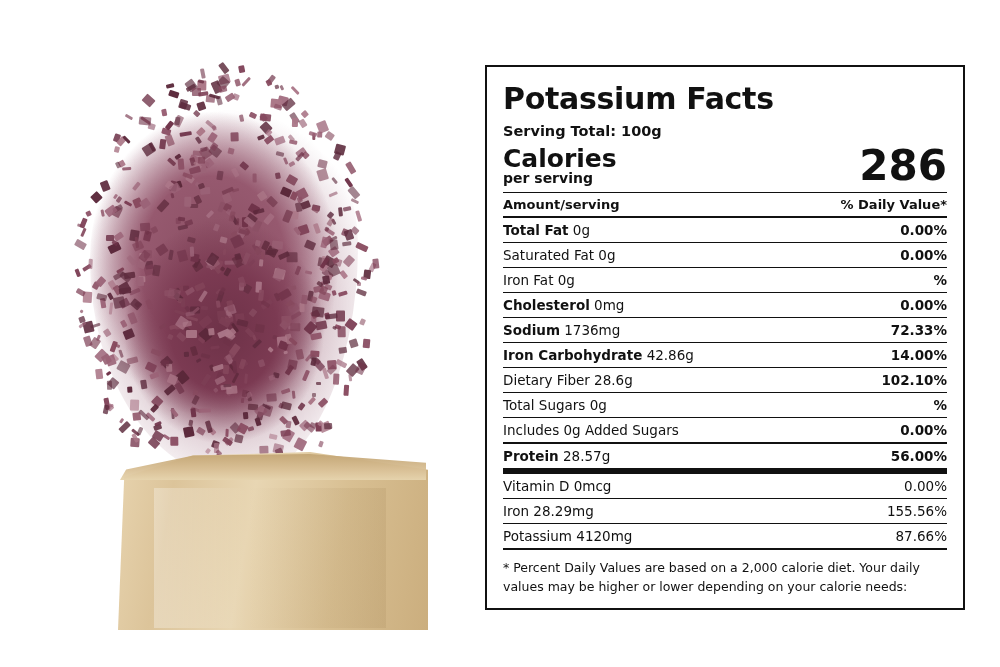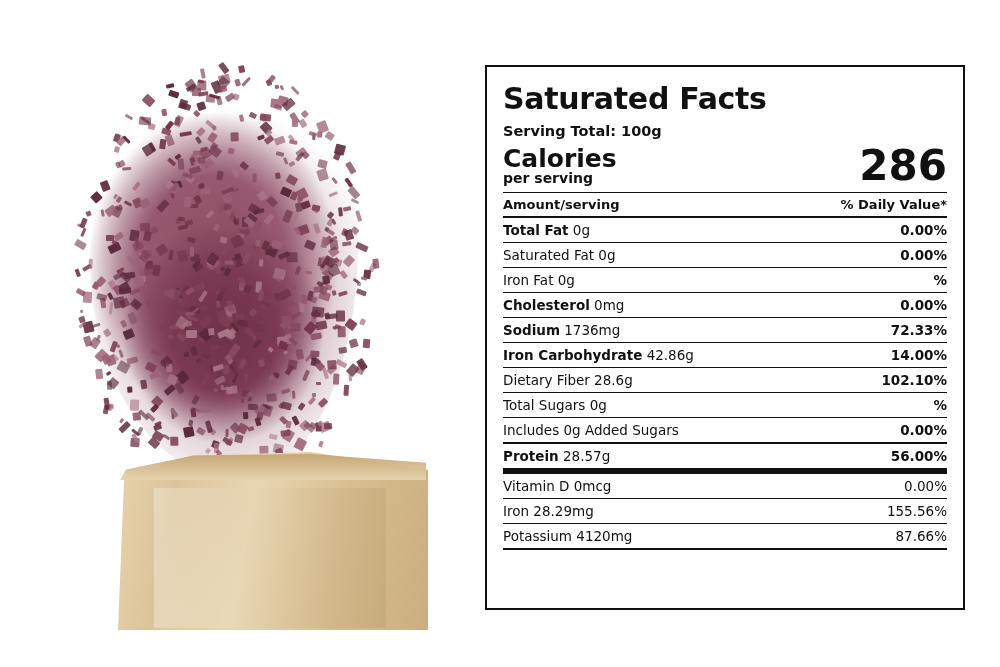--- a/index.html
+++ b/index.html
@@ -779,21 +779,21 @@
   </div>
   <div class="bag">
     <div class="bag-body"></div>
     <div class="bag-lip"></div>
     <div class="bag-fold"></div>
   </div>
 </div>
 
 <div id="nutrition-panel">
 
-  <div class="nf-title">Saturated Facts</div>
+  <div class="nf-title">Potassium Facts</div>
   <div class="nf-serving">Serving Total: 100g</div>
 
   <div class="cal-row">
     <div class="cal-left">
       <div class="cal-word">Calories</div>
       <div class="cal-sub">per serving</div>
     </div>
     <div class="cal-value">286</div>
   </div>
 
@@ -856,13 +856,14 @@
         <tr class="line-thin">
           <td class="amt">Potassium 4120mg</td>
           <td class="dv-light">87.66%</td>
         </tr>
         <tr class="line-med">
           <td colspan="2" style="padding:0;height:0"></td>
         </tr>
       </tbody>
   </table>
 
+  <div class="footnote">* Percent Daily Values are based on a 2,000 calorie diet. Your daily values may be higher or lower depending on your calorie needs:</div>
 </div>
 
 </body></html>

